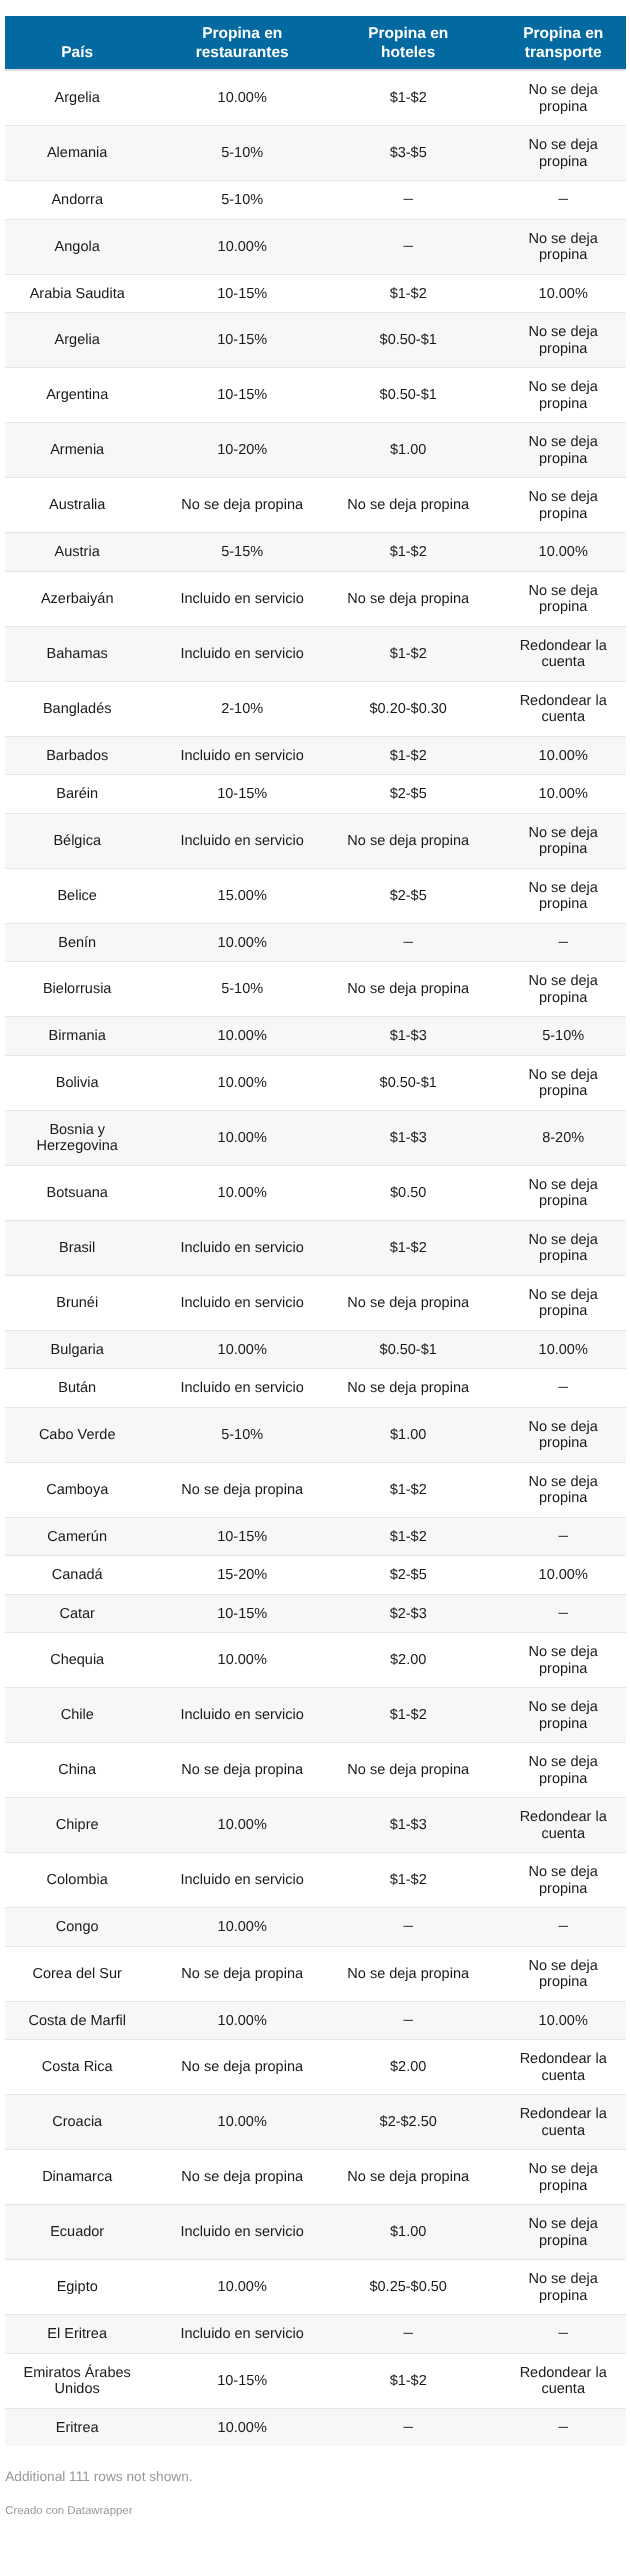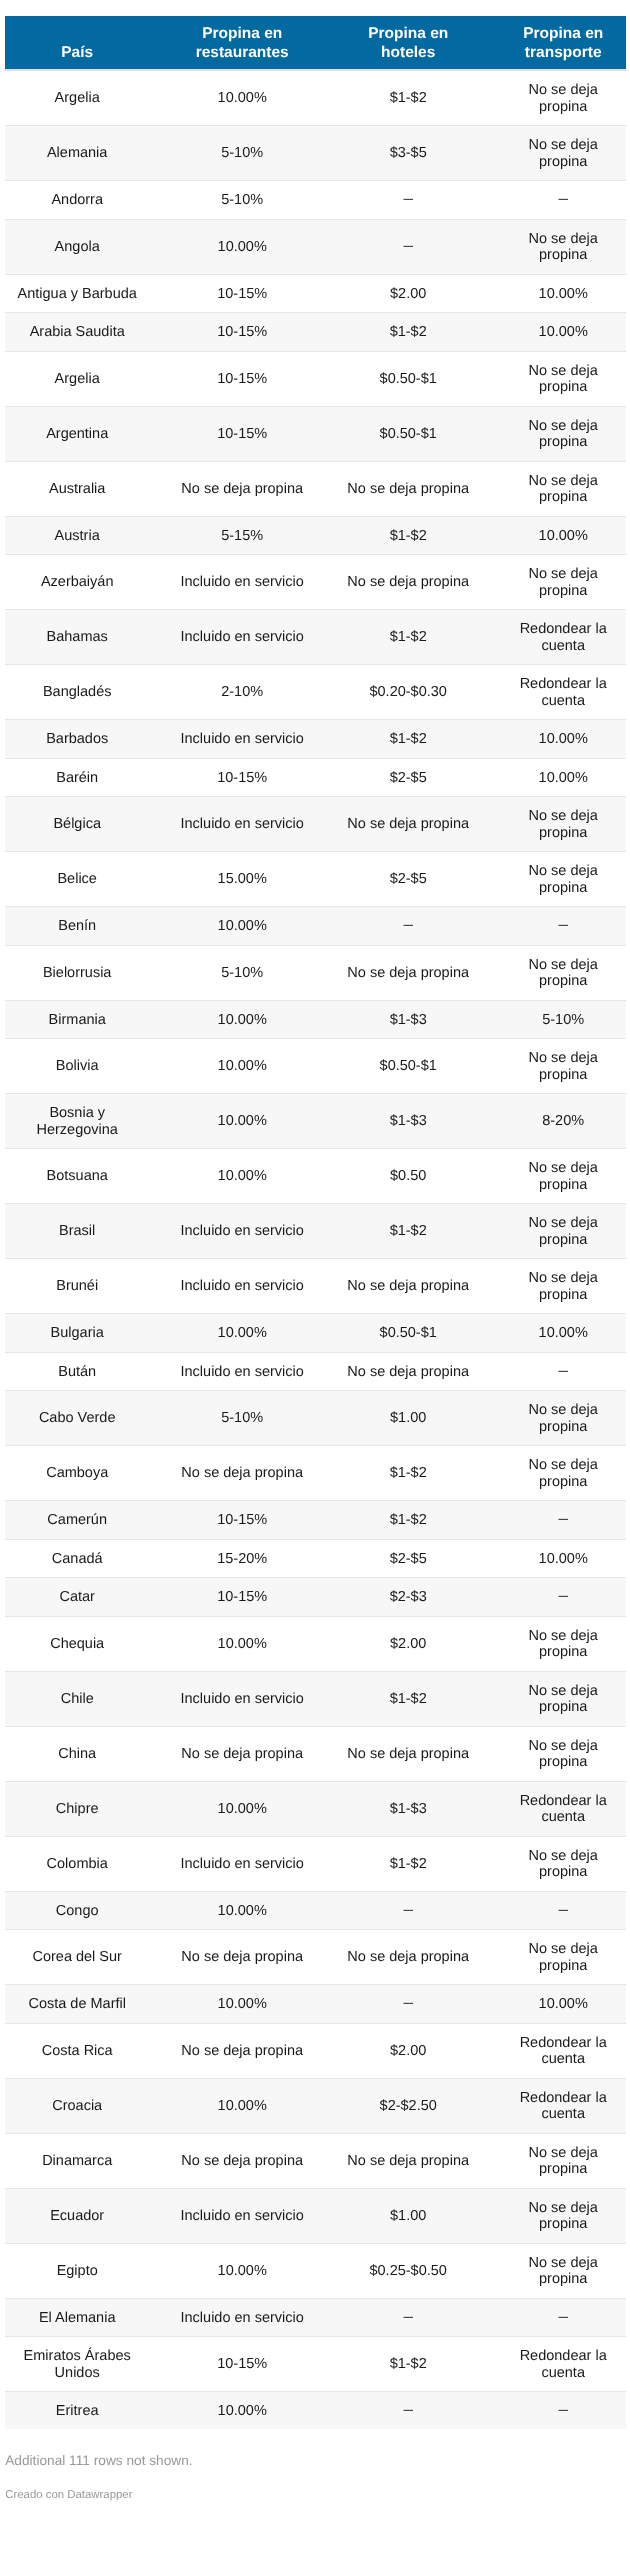--- a/index.html
+++ b/index.html
@@ -62,41 +62,41 @@
           <td class="t2"><span class="dash">—</span></td>
           <td class="t3"><span class="dash">—</span></td>
         </tr>
         <tr>
           <td class="t0">Angola</td>
           <td class="t1">10.00%</td>
           <td class="t2"><span class="dash">—</span></td>
           <td class="t3">No se deja propina</td>
         </tr>
         <tr>
-          <td class="t0">Antigua y Barbuda</td>
-          <td class="t1">10-15%</td>
-          <td class="t2">$2.00</td>
-          <td class="t3">10.00%</td>
-        </tr>
-        <tr>
           <td class="t0">Arabia Saudita</td>
           <td class="t1">10-15%</td>
           <td class="t2">$1-$2</td>
           <td class="t3">10.00%</td>
         </tr>
         <tr>
           <td class="t0">Argelia</td>
           <td class="t1">10-15%</td>
           <td class="t2">$0.50-$1</td>
           <td class="t3">No se deja propina</td>
         </tr>
         <tr>
           <td class="t0">Argentina</td>
           <td class="t1">10-15%</td>
           <td class="t2">$0.50-$1</td>
+          <td class="t3">No se deja propina</td>
+        </tr>
+        <tr>
+          <td class="t0">Armenia</td>
+          <td class="t1">10-20%</td>
+          <td class="t2">$1.00</td>
           <td class="t3">No se deja propina</td>
         </tr>
         <tr>
           <td class="t0">Australia</td>
           <td class="t1">No se deja propina</td>
           <td class="t2">No se deja propina</td>
           <td class="t3">No se deja propina</td>
         </tr>
         <tr>
           <td class="t0">Austria</td>
@@ -308,21 +308,21 @@
           <td class="t2">$1.00</td>
           <td class="t3">No se deja propina</td>
         </tr>
         <tr>
           <td class="t0">Egipto</td>
           <td class="t1">10.00%</td>
           <td class="t2">$0.25-$0.50</td>
           <td class="t3">No se deja propina</td>
         </tr>
         <tr>
-          <td class="t0">El Alemania</td>
+          <td class="t0">El Eritrea</td>
           <td class="t1">Incluido en servicio</td>
           <td class="t2"><span class="dash">—</span></td>
           <td class="t3"><span class="dash">—</span></td>
         </tr>
         <tr>
           <td class="t0">Emiratos Árabes Unidos</td>
           <td class="t1">10-15%</td>
           <td class="t2">$1-$2</td>
           <td class="t3">Redondear la cuenta</td>
         </tr>

